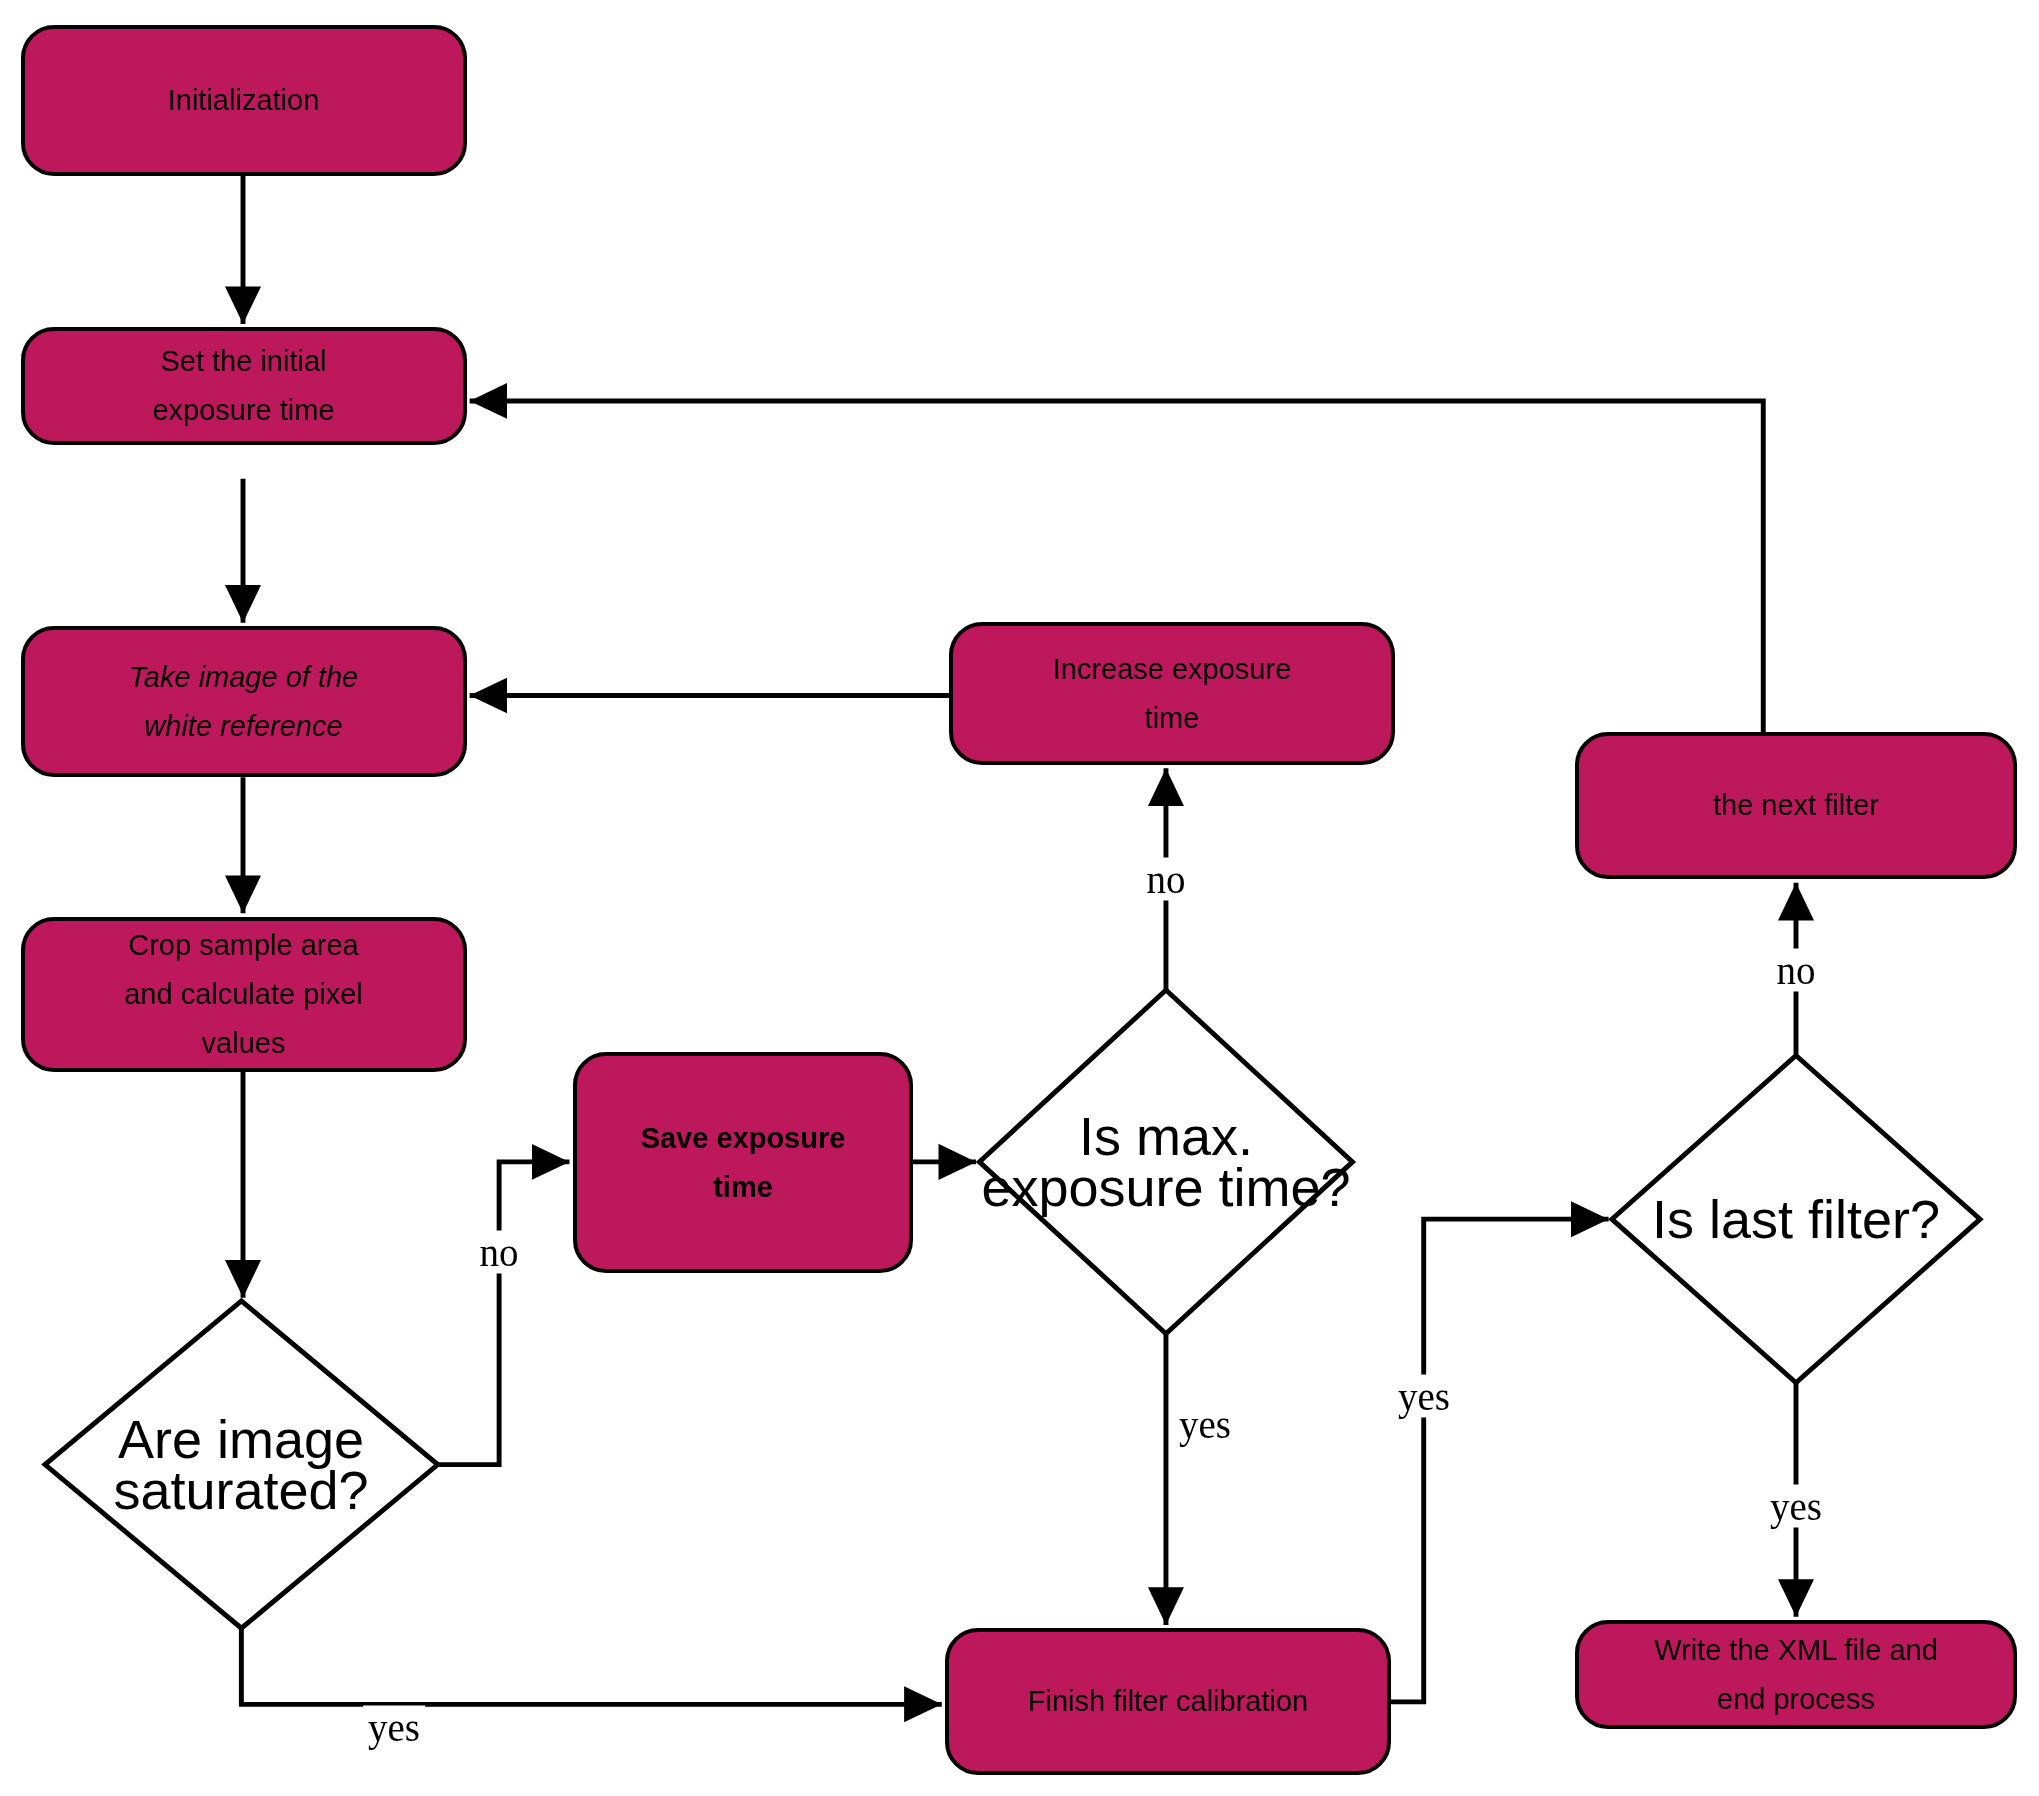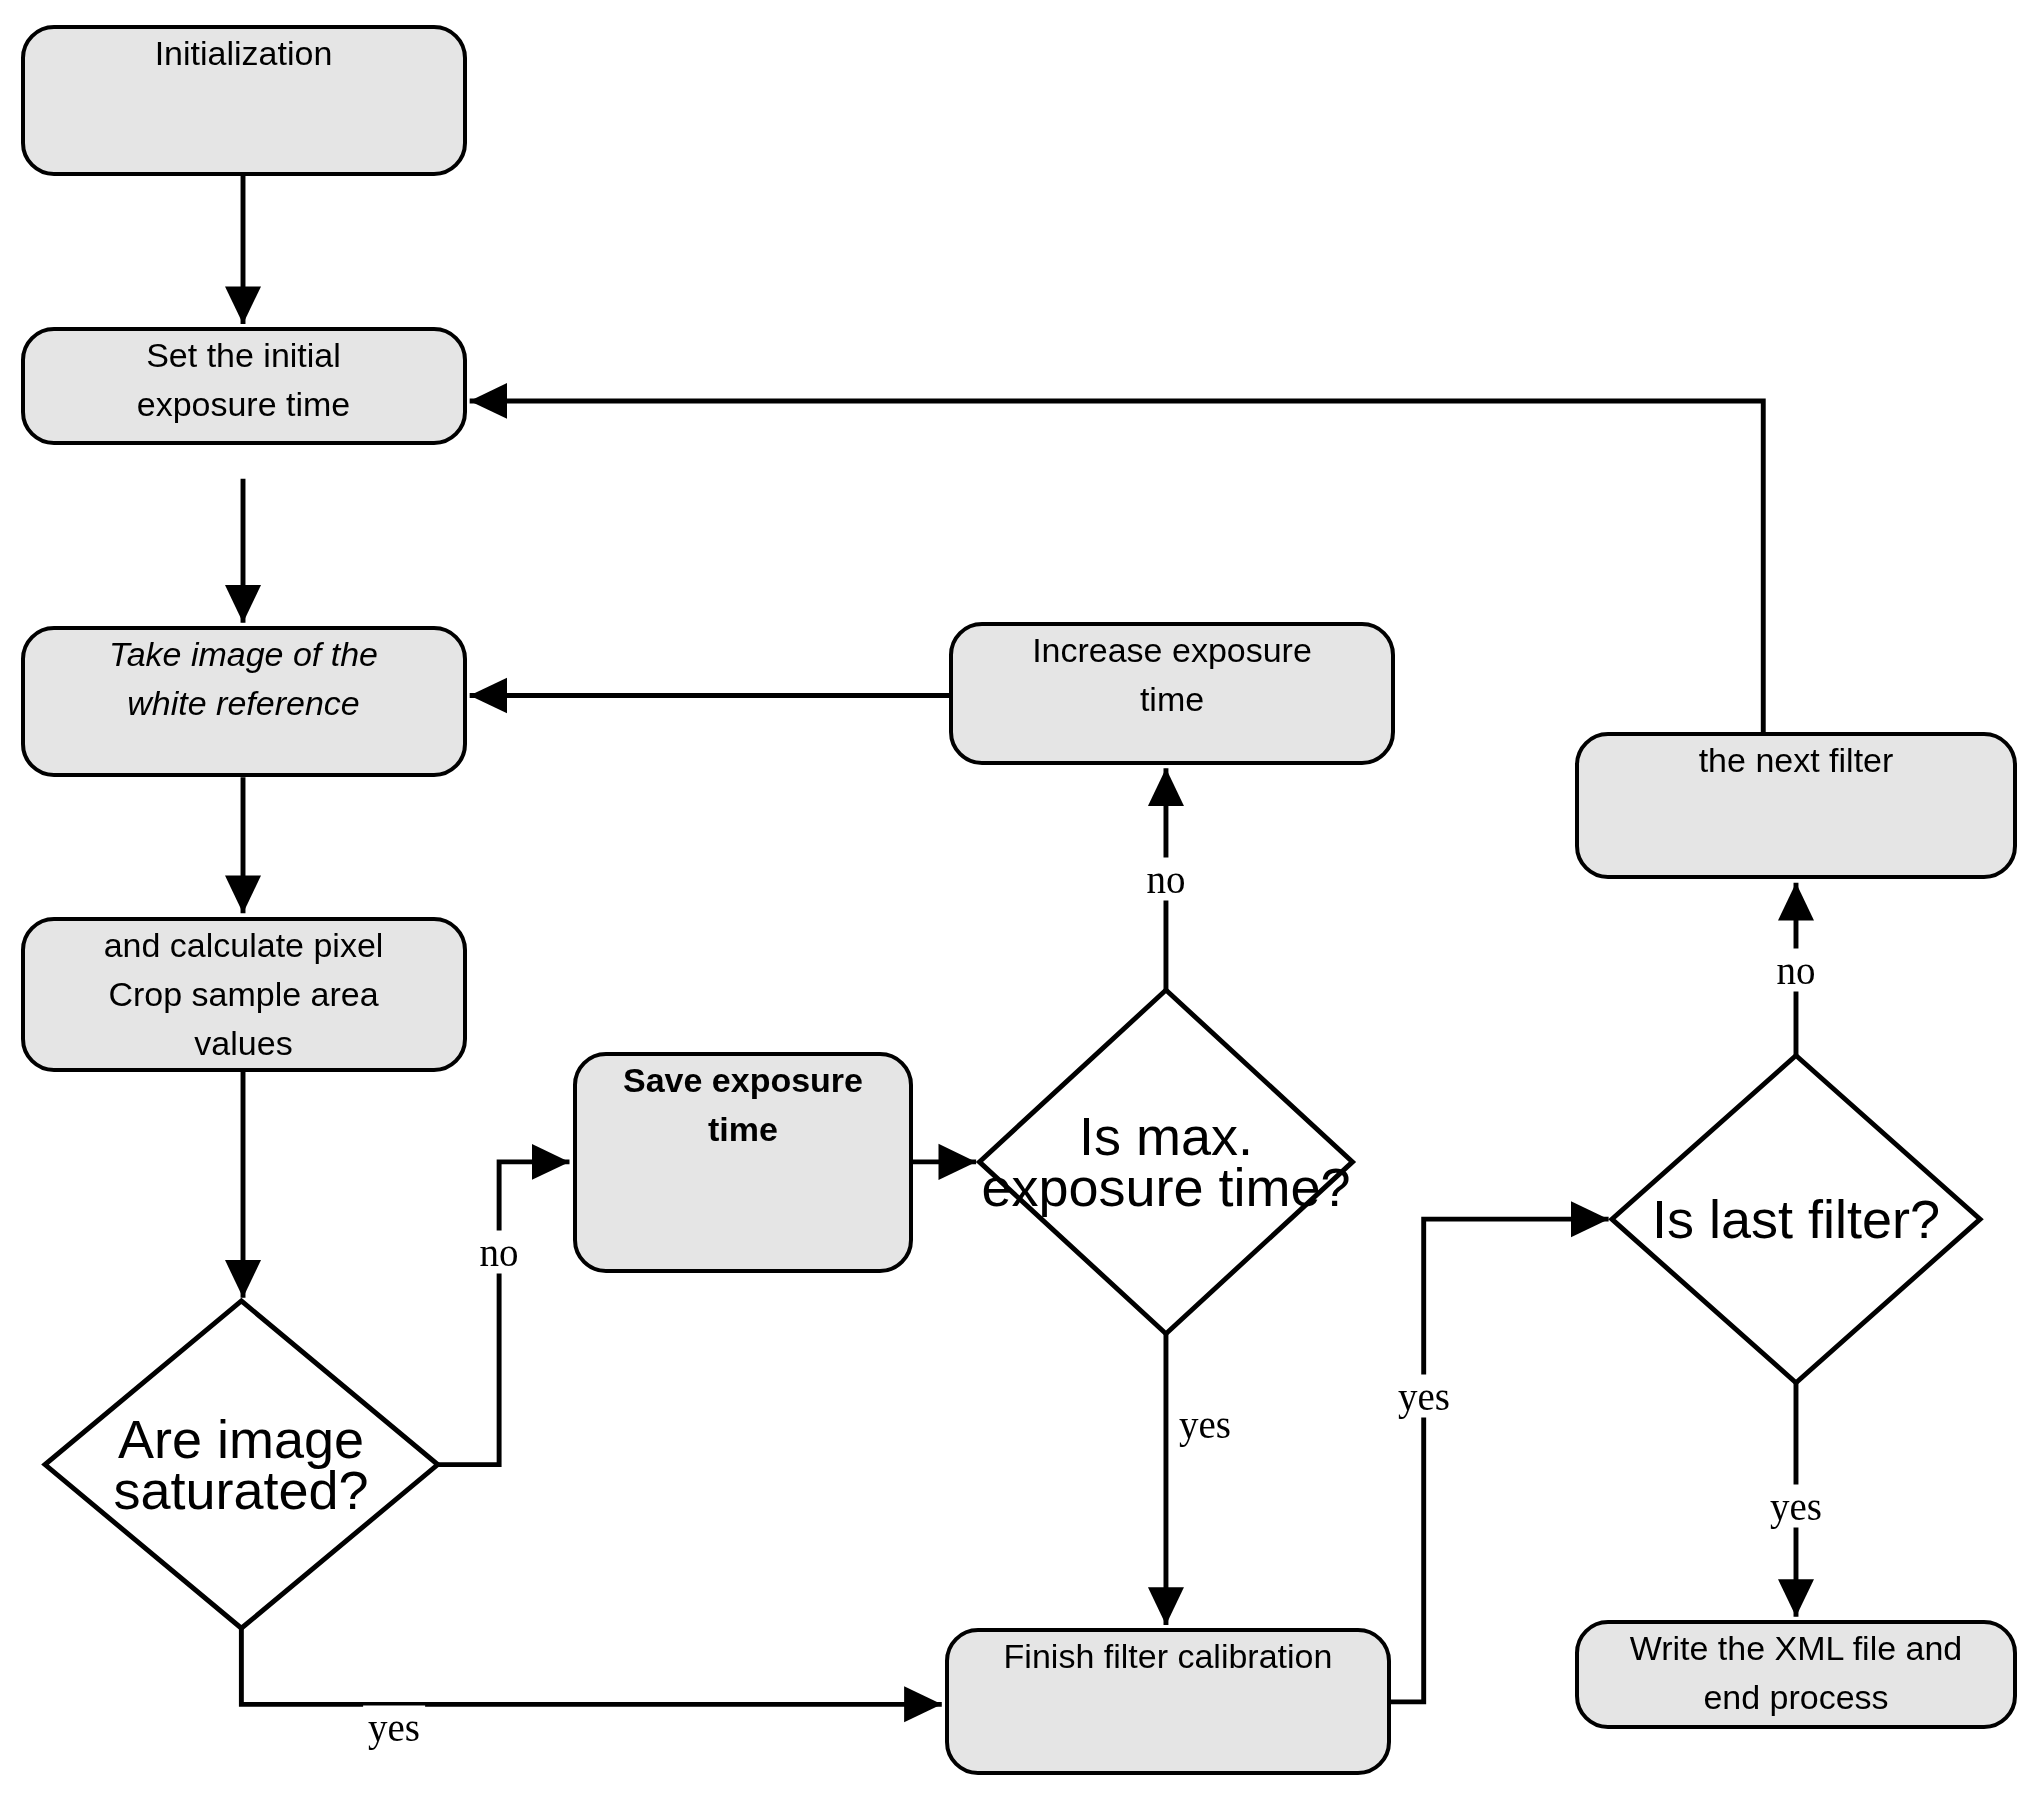--- a/index.html
+++ b/index.html
@@ -18,29 +18,29 @@
   #edge-layer {
     position: absolute;
     left: 0;
     top: 0;
     width: 2039px;
     height: 1796px;
   }
   .node {
     position: absolute;
     box-sizing: border-box;
-    background: #e5e5e5;
+    background: #be185d;
     border: 4.9px solid #000000;
     border-radius: 33px;
     display: flex;
     flex-direction: column;
     align-items: center;
-    justify-content: flex-start;
+    justify-content: center;
     text-align: center;
-    font-size: 34px;
+    font-size: 29px;
     line-height: 49px;
     color: #000000;
     z-index: 2;
   }
   .node .line {
     white-space: nowrap;
   }
   .diamond-label {
     position: absolute;
     transform: translate(-50%, -50%);
@@ -114,22 +114,22 @@
       </div>
       <div class="node" style="left: 20.5px; top: 327px; width: 446px; height: 118px;">
         <div class="line">Set the initial</div>
         <div class="line">exposure time</div>
       </div>
       <div class="node" style="left: 20.5px; top: 626px; width: 446px; height: 151px; font-style: italic;">
         <div class="line">Take image of the</div>
         <div class="line">white reference</div>
       </div>
       <div class="node" style="left: 20.5px; top: 917px; width: 446px; height: 155px;">
+        <div class="line">Crop sample area</div>
         <div class="line">and calculate pixel</div>
-        <div class="line">Crop sample area</div>
         <div class="line">values</div>
       </div>
       <div class="diamond-label" style="left: 241px; top: 1465px;">
         <div class="line">Are image</div>
         <div class="line">saturated?</div>
       </div>
       <div class="node" style="left: 573px; top: 1052px; width: 340px; height: 221px; font-weight: bold;">
         <div class="line">Save exposure</div>
         <div class="line">time</div>
       </div>

